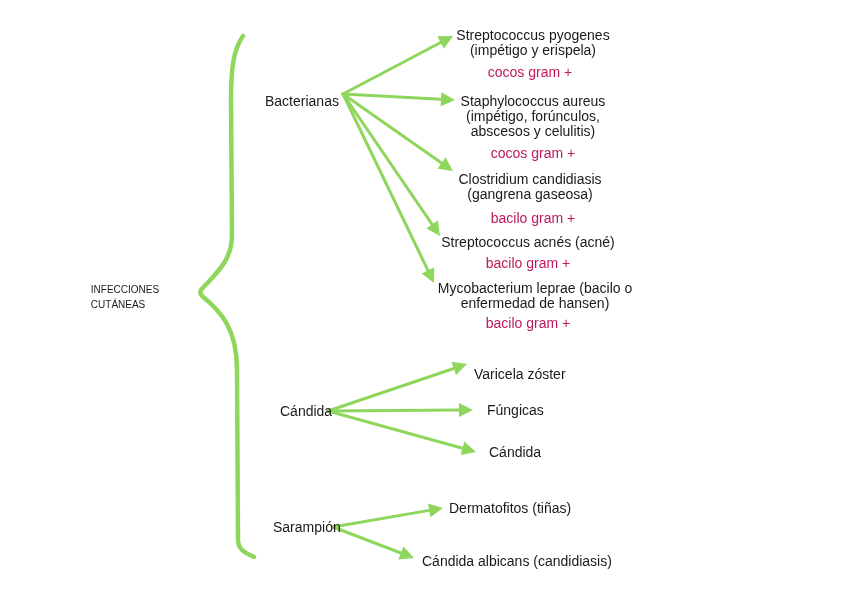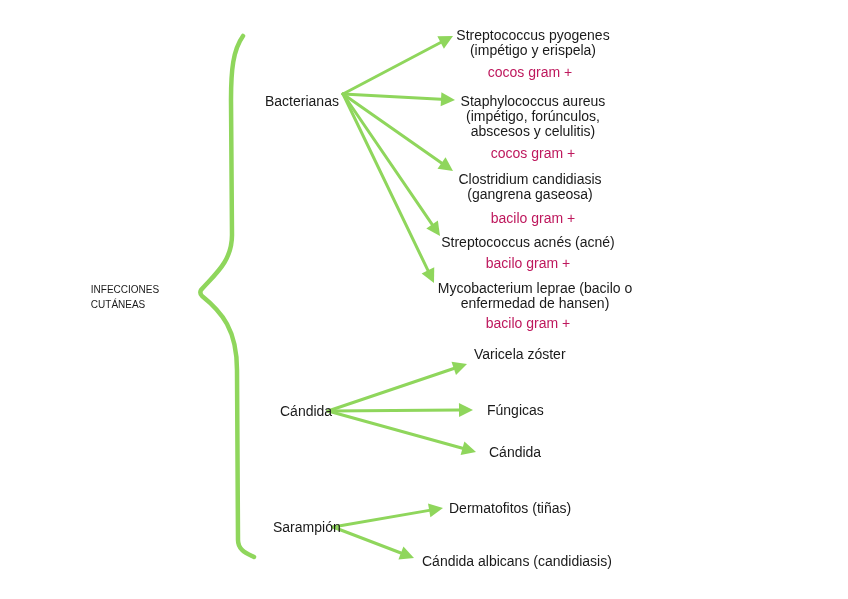--- a/index.html
+++ b/index.html
@@ -94,18 +94,18 @@
 (gangrena gaseosa)</div>
 <div class="lbl note" style="left:533px; top:211px;">bacilo gram +</div>
 
 <div class="lbl" style="left:528px; top:235px;">Streptococcus acnés (acné)</div>
 <div class="lbl note" style="left:528px; top:256px;">bacilo gram +</div>
 
 <div class="lbl multi" style="left:535px; top:281px;">Mycobacterium leprae (bacilo o
 enfermedad de hansen)</div>
 <div class="lbl note" style="left:528px; top:316px;">bacilo gram +</div>
 
-<div class="lbl left" style="left:474px; top:347px;">Varicela zóster</div>
+<div class="lbl left" style="left:474px; top:367px;">Varicela zóster</div>
 <div class="lbl left" style="left:487px; top:403px;">Fúngicas</div>
 <div class="lbl left" style="left:489px; top:445px;">Cándida</div>
 
 <div class="lbl left" style="left:449px; top:501px;">Dermatofitos (tiñas)</div>
 <div class="lbl left" style="left:422px; top:554px;">Cándida albicans (candidiasis)</div>
 
 </body></html>

